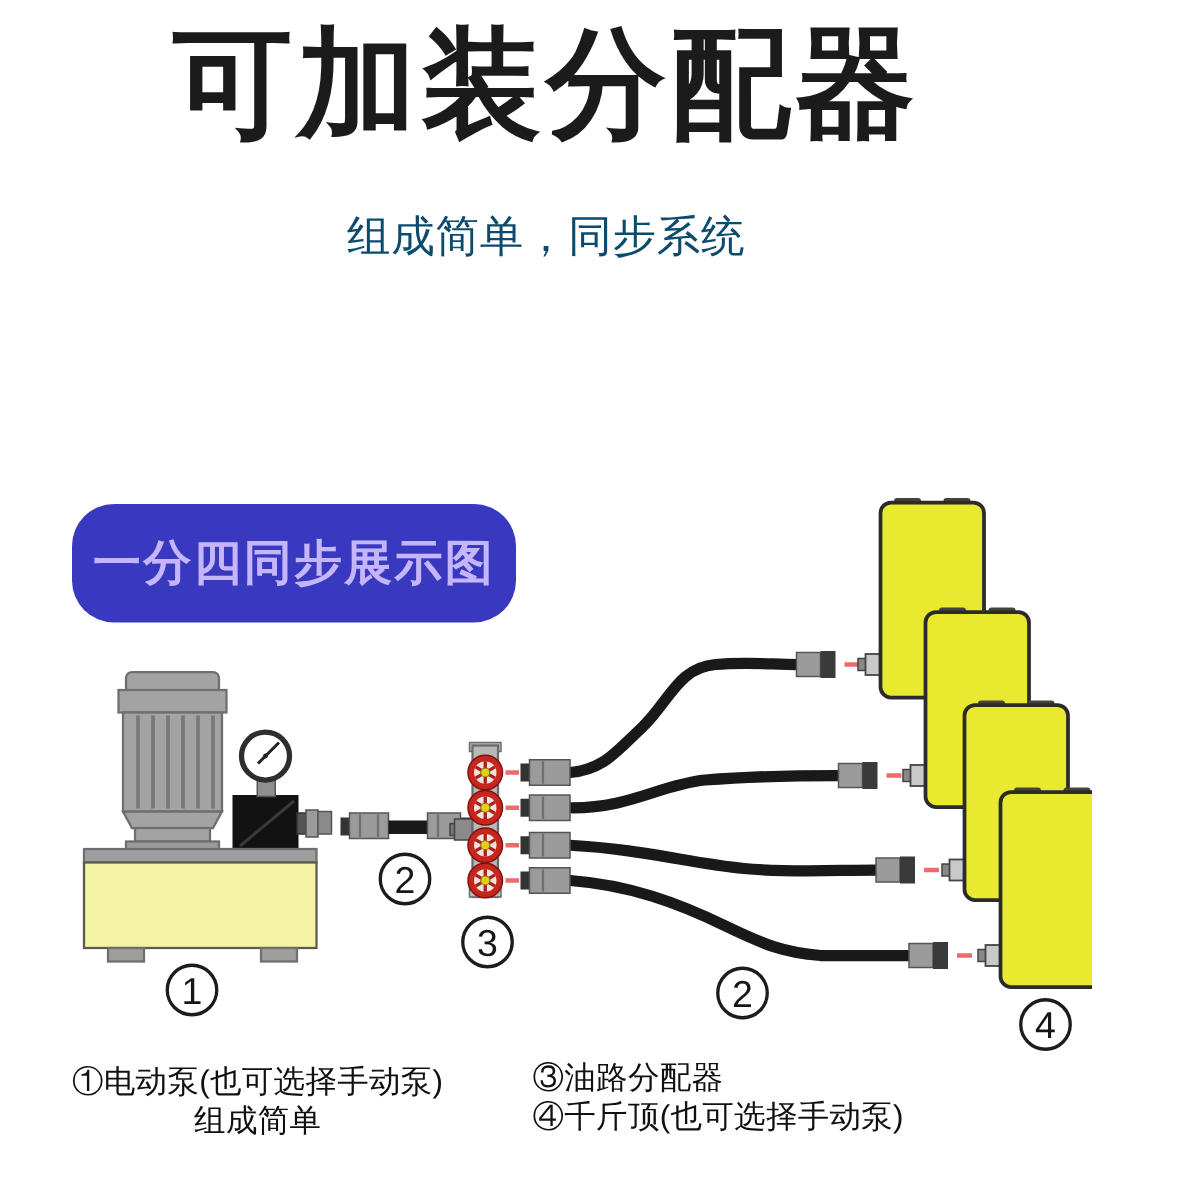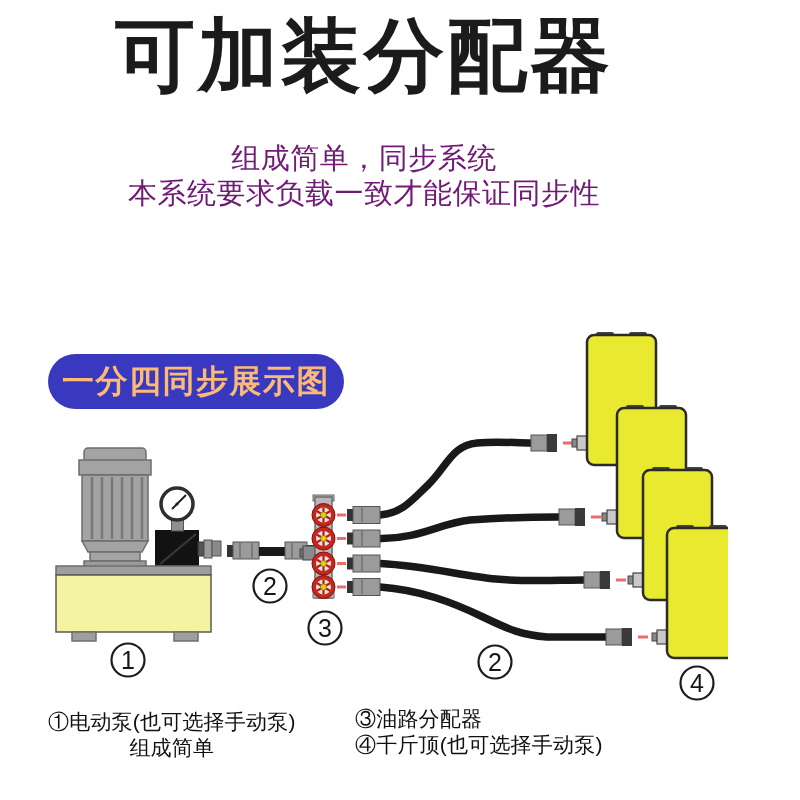--- a/index.html
+++ b/index.html
@@ -7,27 +7,27 @@
     position:relative;width:728px;height:800px;background:#ffffff;
     font-family:"Liberation Sans",sans-serif;overflow:hidden;
   }
   .title{
     position:absolute;left:0;right:0;top:12px;text-align:center;
     font-size:80px;line-height:88px;font-weight:900;color:#1b1b1b;
     letter-spacing:3px;margin:0;
   }
   .subtitle{
     position:absolute;left:0;right:0;top:141px;text-align:center;
-    font-size:29px;line-height:35px;font-weight:400;color:#701a75;
+    font-size:29px;line-height:35px;font-weight:400;color:#0c4a6e;
     letter-spacing:0.5px;
   }
   .badge{
-    position:absolute;left:48px;top:354px;height:55px;
-    display:inline-flex;align-items:center;padding:0 14px;
-    background:#3939c0;border-radius:28px;color:#fdba74;
+    position:absolute;left:48px;top:336px;height:55px;
+    display:inline-flex;align-items:center;padding:12px 14px;
+    background:#3939c0;border-radius:28px;color:#c4b5fd;
     font-size:32px;font-weight:700;letter-spacing:1.5px;
   }
   .diagram-svg{position:absolute;left:0;top:330px;}
   .legend{
     position:absolute;font-size:21px;line-height:25.5px;color:#101010;
     font-weight:400;letter-spacing:0.2px;
   }
   .legend.left{left:48px;top:709px;text-align:center;}
   .legend.right{left:355px;top:706px;}
   .legend div{white-space:nowrap;}
@@ -37,21 +37,20 @@
 </style>
 </head>
 <body>
 
 <div class="stage">
 
   <h1 class="title">可加装分配器</h1>
 
   <div class="subtitle">
     <div>组成简单，同步系统</div>
-    <div>本系统要求负载一致才能保证同步性</div>
   </div>
 
   <div class="badge">一分四同步展示图</div>
 
   <svg class="diagram-svg" width="800" height="375" viewBox="0 0 800 375">
 
     <g>
 
       <g>
         <rect x="84" y="118" width="62" height="14" rx="4" fill="#a3a3a3" stroke="#6e6e6e" stroke-width="1.5"></rect>

